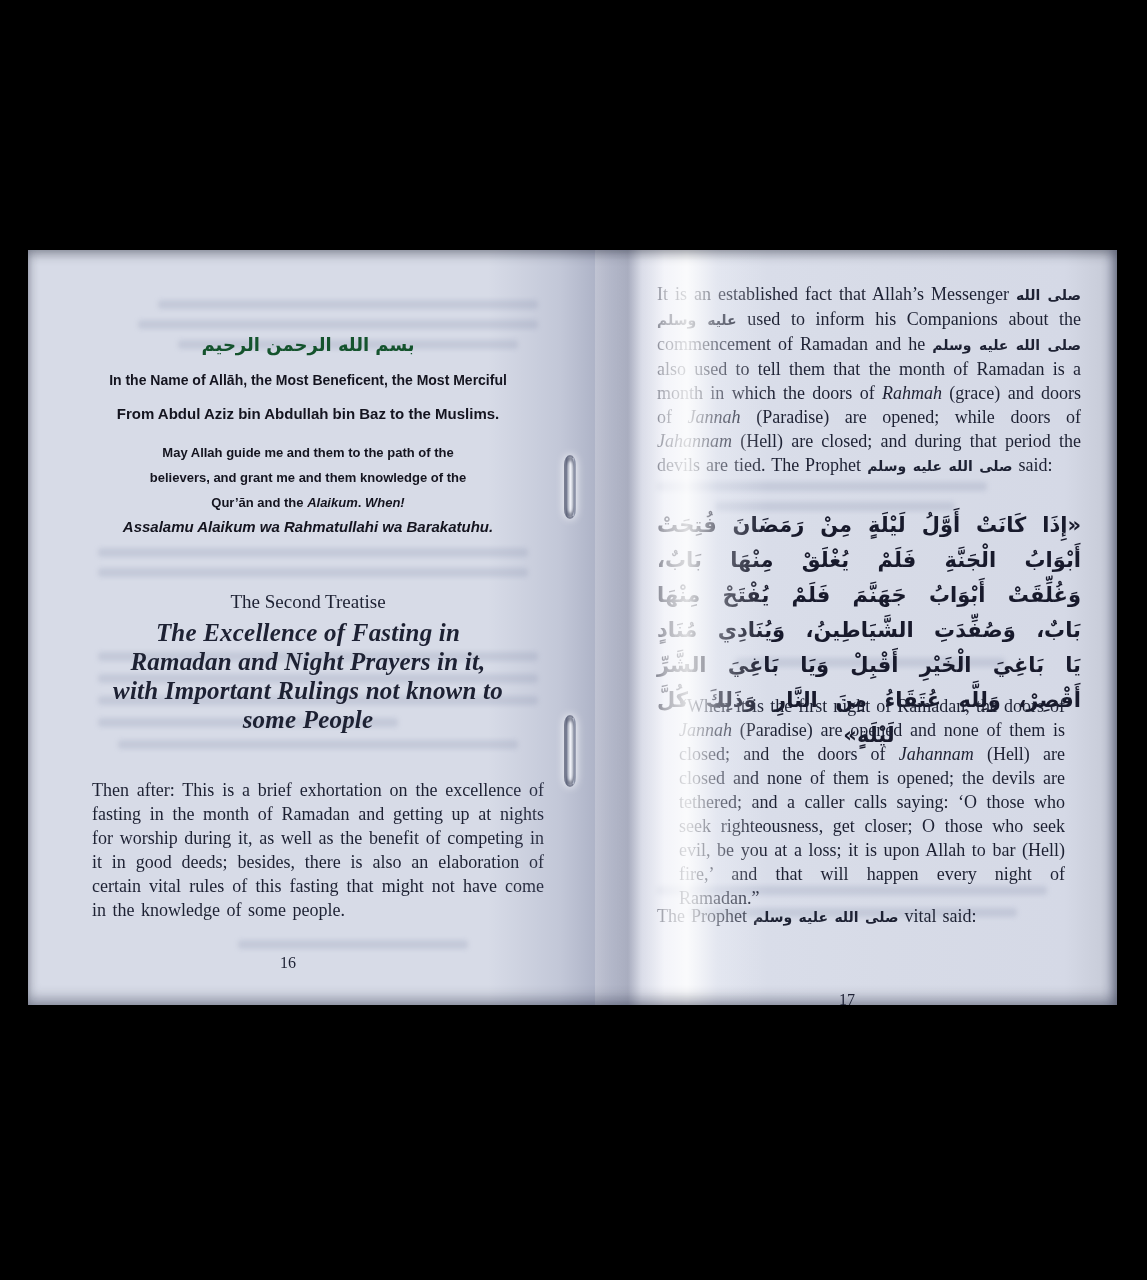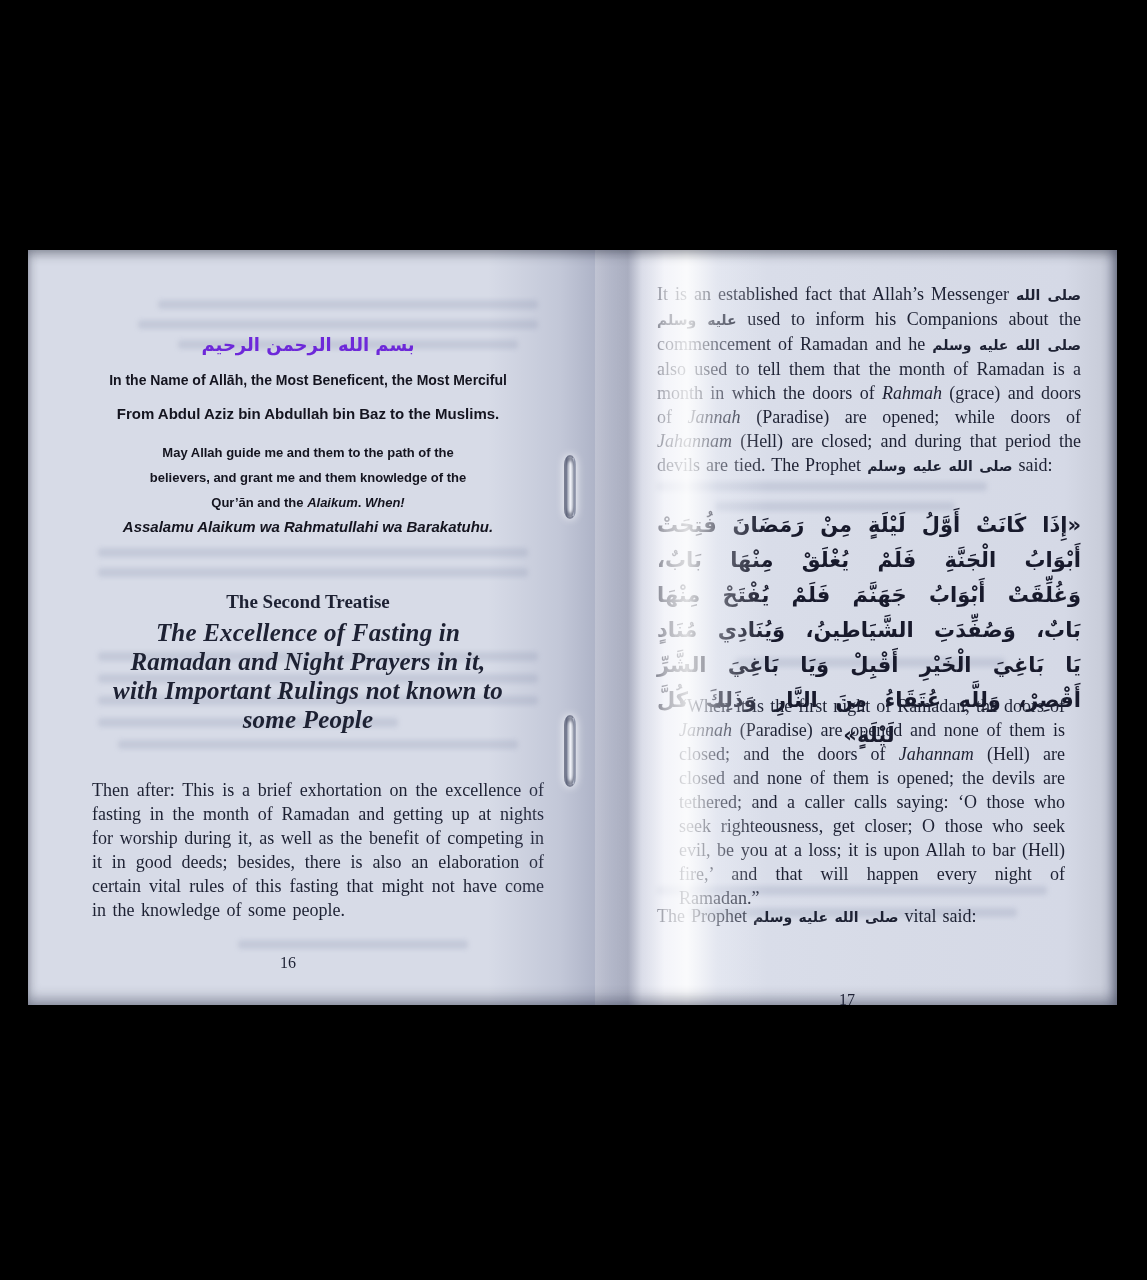--- a/index.html
+++ b/index.html
@@ -35,26 +35,26 @@
   .book-shade{position:absolute;inset:0;pointer-events:none;
     box-shadow:inset 0 6px 10px rgba(20,22,35,.25), inset 0 -8px 12px rgba(40,45,70,.30), inset -6px 0 10px rgba(40,45,70,.25);}
   
   .staple{position:absolute;left:536px;width:12px;background:linear-gradient(90deg,#8d93a8 0%,#f0f2f8 55%,#c9cdda 100%);
     border:2px solid rgba(70,76,100,.65);border-right-color:rgba(120,126,150,.35);
     border-radius:6px/10px;box-shadow:0 0 9px rgba(255,255,255,.95), inset 0 4px 3px rgba(60,66,90,.55), inset 0 -4px 3px rgba(60,66,90,.55);}
   .staple.s1{top:205px;height:64px;}
   .staple.s2{top:465px;height:72px;}
   .c{position:absolute;left:30px;width:500px;text-align:center;}
   .sansb{font-family:"Liberation Sans","DejaVu Sans",sans-serif;font-weight:bold;color:#14141f;}
-  .bismillah{top:84px;font-family:"DejaVu Sans",sans-serif;font-weight:bold;font-size:18px;color:#6d28d9;}
+  .bismillah{top:84px;font-family:"DejaVu Sans",sans-serif;font-weight:bold;font-size:18px;color:#14532d;}
   .l1{top:122px;font-size:14px;}
   .l2{top:155px;font-size:15px;}
   .dua{top:190px;font-size:13px;line-height:25px;white-space:pre-line;}
   .salam{top:268px;font-size:15px;font-style:italic;}
-  .kicker{top:341px;font-size:19px;font-weight:bold;}
+  .kicker{top:341px;font-size:19px;font-weight:normal;}
   .heading{top:368px;font-size:25px;font-weight:bold;line-height:29px;white-space:pre-line;letter-spacing:.2px;font-style:italic;}
   .para{position:absolute;left:64px;top:528px;width:452px;font-size:18px;line-height:24px;
         text-align:justify;word-spacing:2px;}
   .pnum{position:absolute;text-align:center;font-size:16px;font-weight:normal;}
   .pnum.pl{left:30px;top:704px;width:460px;}
   .pnum.pr{left:40px;top:741px;width:424px;}
   .rp{position:absolute;font-size:18px;line-height:24px;text-align:justify;word-spacing:1.5px;}
   .para1{left:62px;top:32px;width:424px;}
   .hadith{position:absolute;left:62px;top:258px;width:424px;direction:rtl;
           font-family:"DejaVu Sans",sans-serif;font-weight:bold;font-size:21px;line-height:35px;

